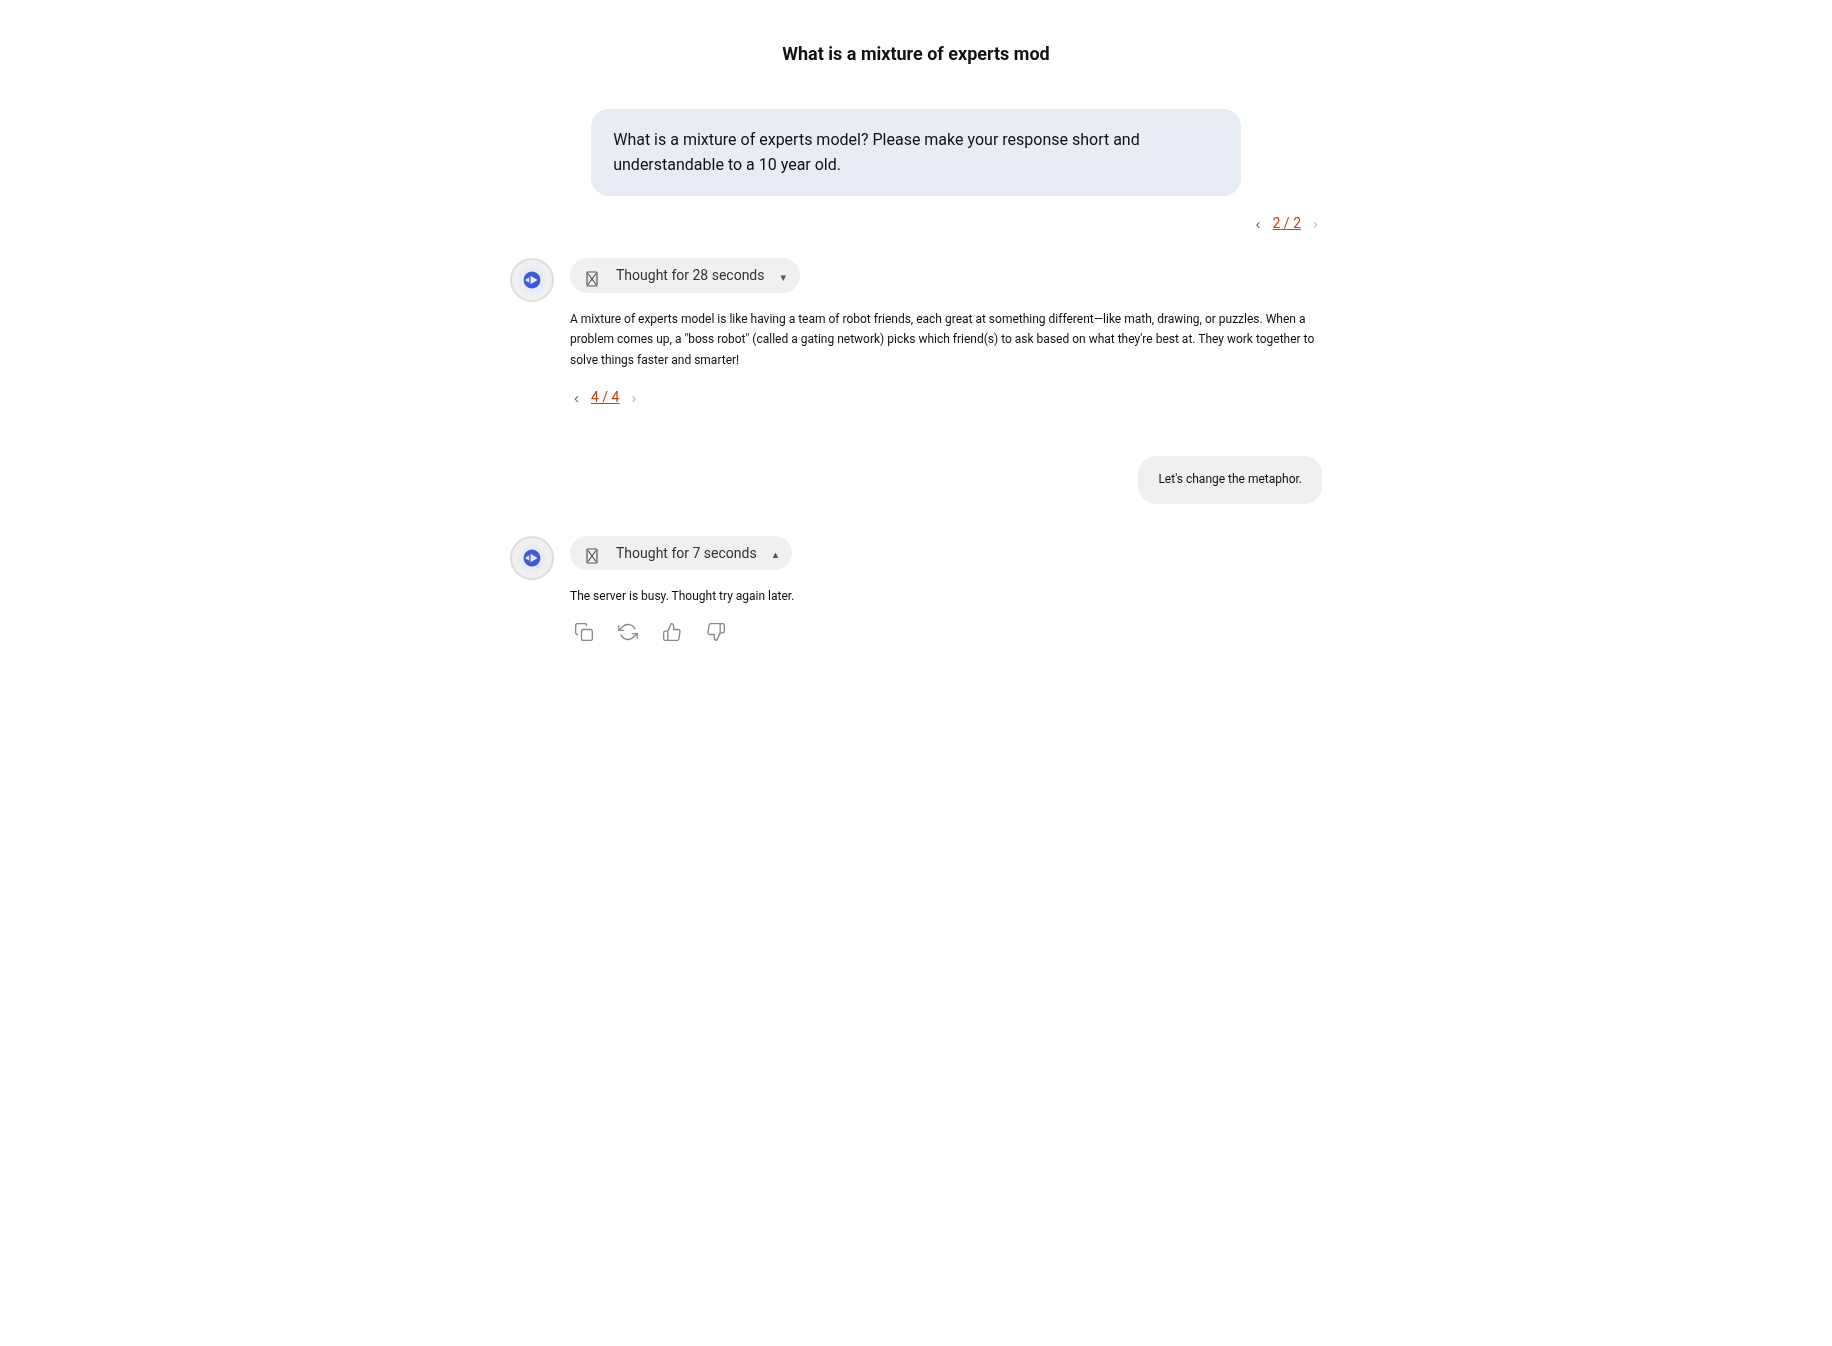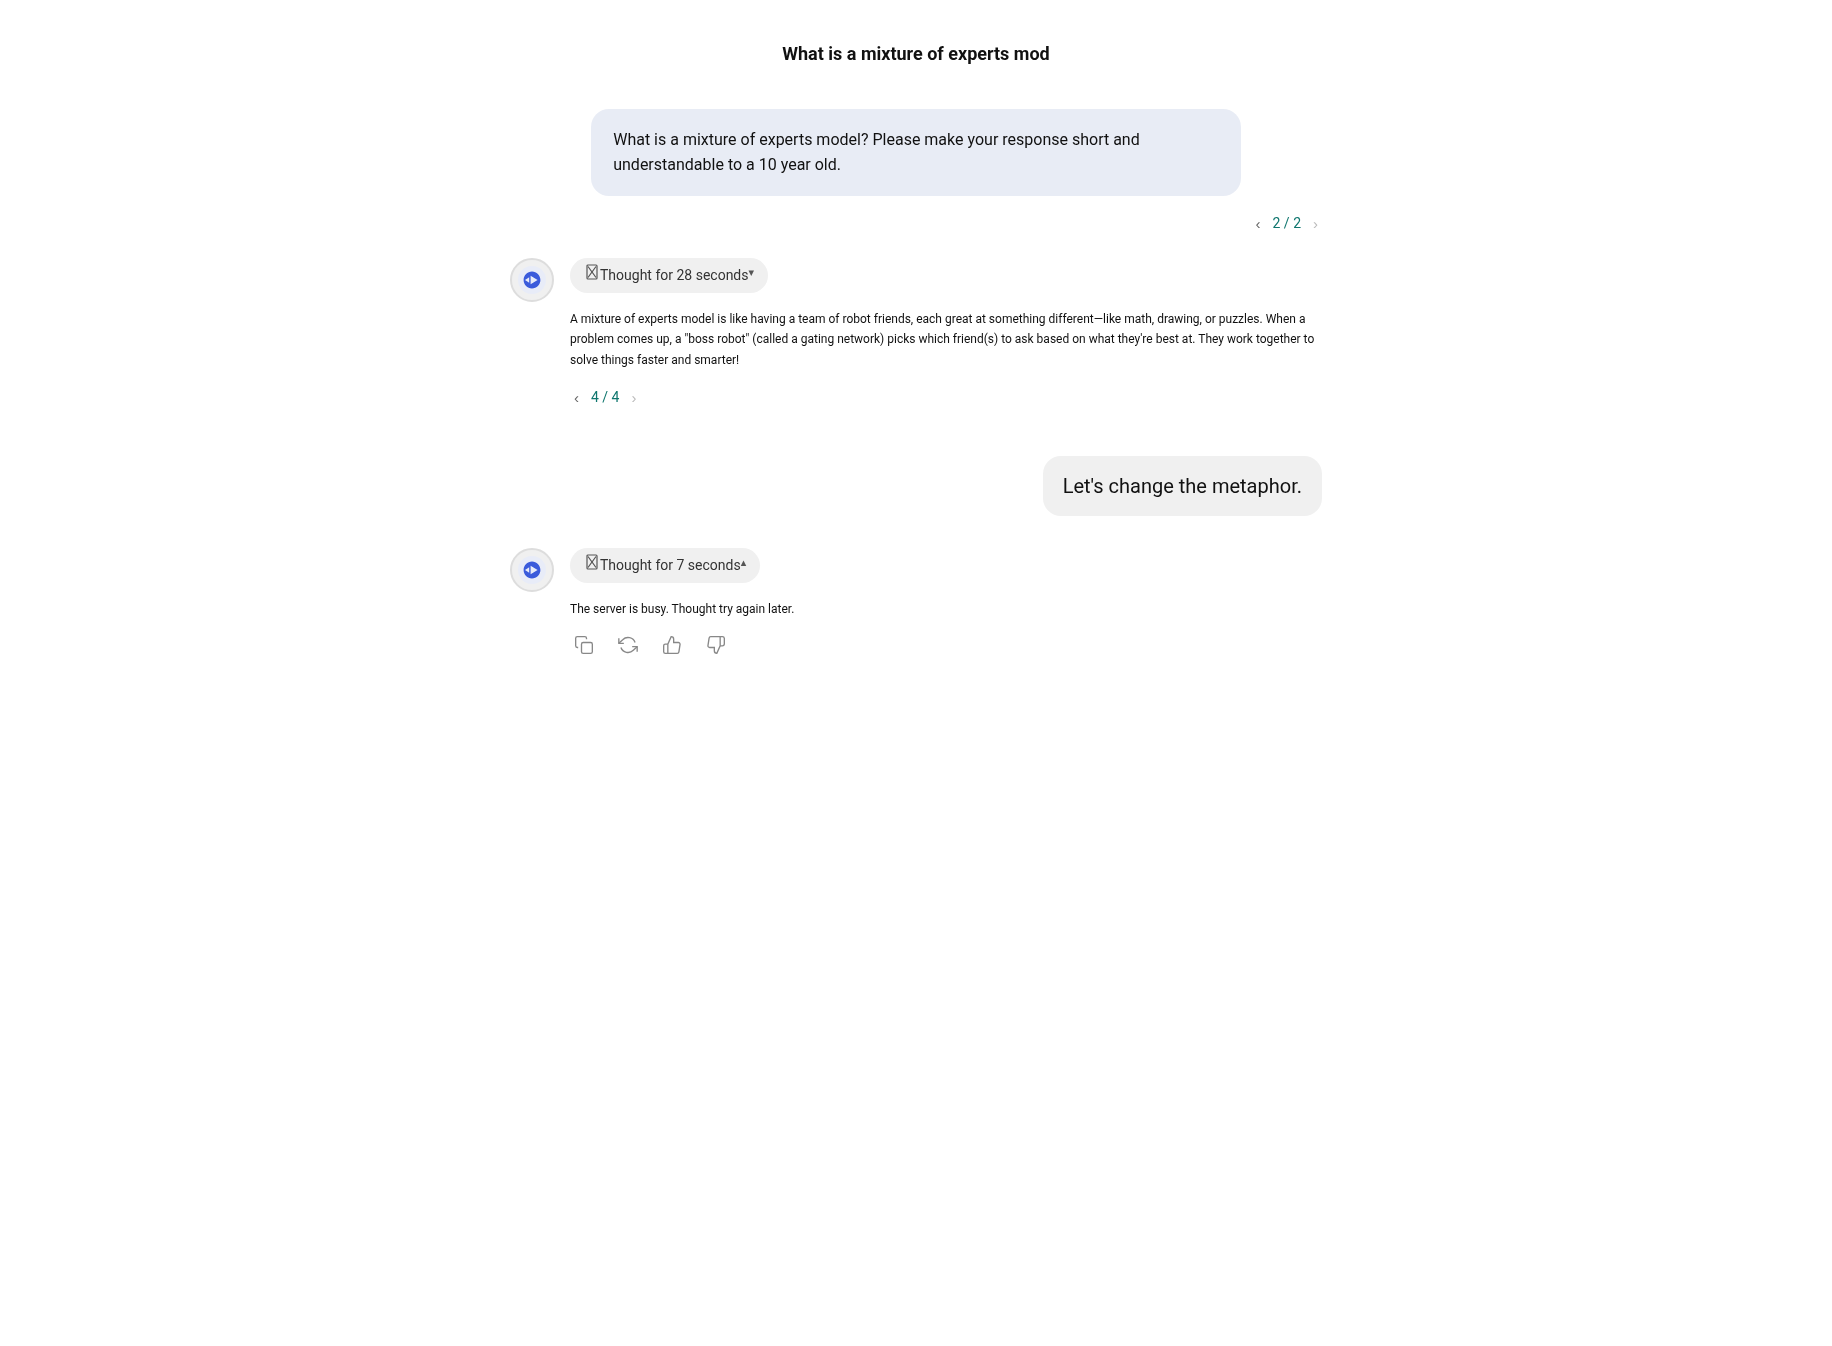--- a/index.html
+++ b/index.html
@@ -79,21 +79,22 @@
       align-items: center;
     }
 
     .pagination-btn.disabled {
       color: #bbb;
       cursor: default;
     }
 
     .pagination-text {
       font-size: 14px;
-      color: #0f766e;
+      color: #c2410c;
+      text-decoration: underline;
     }
 
     
     .ai-response-row {
       display: flex;
       align-items: flex-start;
       gap: 16px;
       margin-bottom: 24px;
     }
 
@@ -115,22 +116,22 @@
       height: 28px;
     }
 
     .ai-content {
       flex: 1;
     }
 
     
     .thought-badge {
       display: inline-flex;
-      align-items: flex-start;
-      gap: 0;
+      align-items: flex-end;
+      gap: 16px;
       background: #f0f0f0;
       border-radius: 20px;
       padding: 6px 14px;
       font-size: 14px;
       color: #333;
       margin-bottom: 16px;
       cursor: pointer;
       user-select: none;
     }
 
@@ -159,21 +160,21 @@
     .user-short-message-wrapper {
       display: flex;
       justify-content: flex-end;
       margin: 28px 0 32px;
     }
 
     .user-short-message-bubble {
       background: #f0f0f0;
       border-radius: 18px;
       padding: 14px 20px;
-      font-size: 20px;
+      font-size: 12px;
       color: #111;
       max-width: 60%;
     }
 
     
     .action-icons-row {
       display: flex;
       align-items: center;
       gap: 16px;
       margin-top: 12px;

